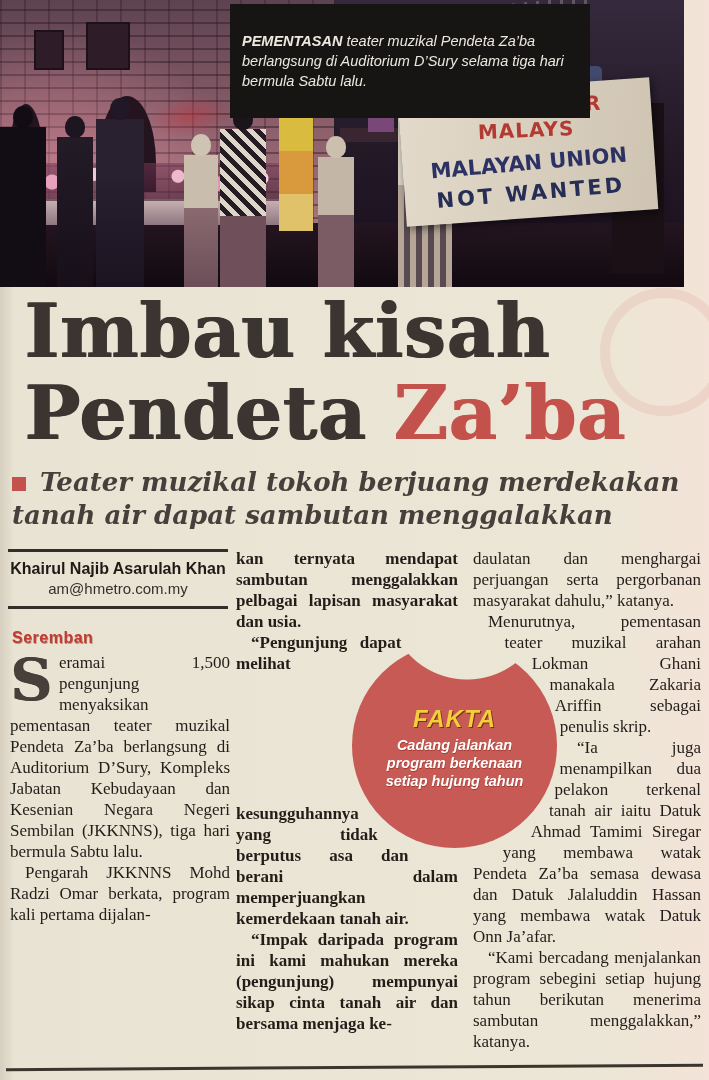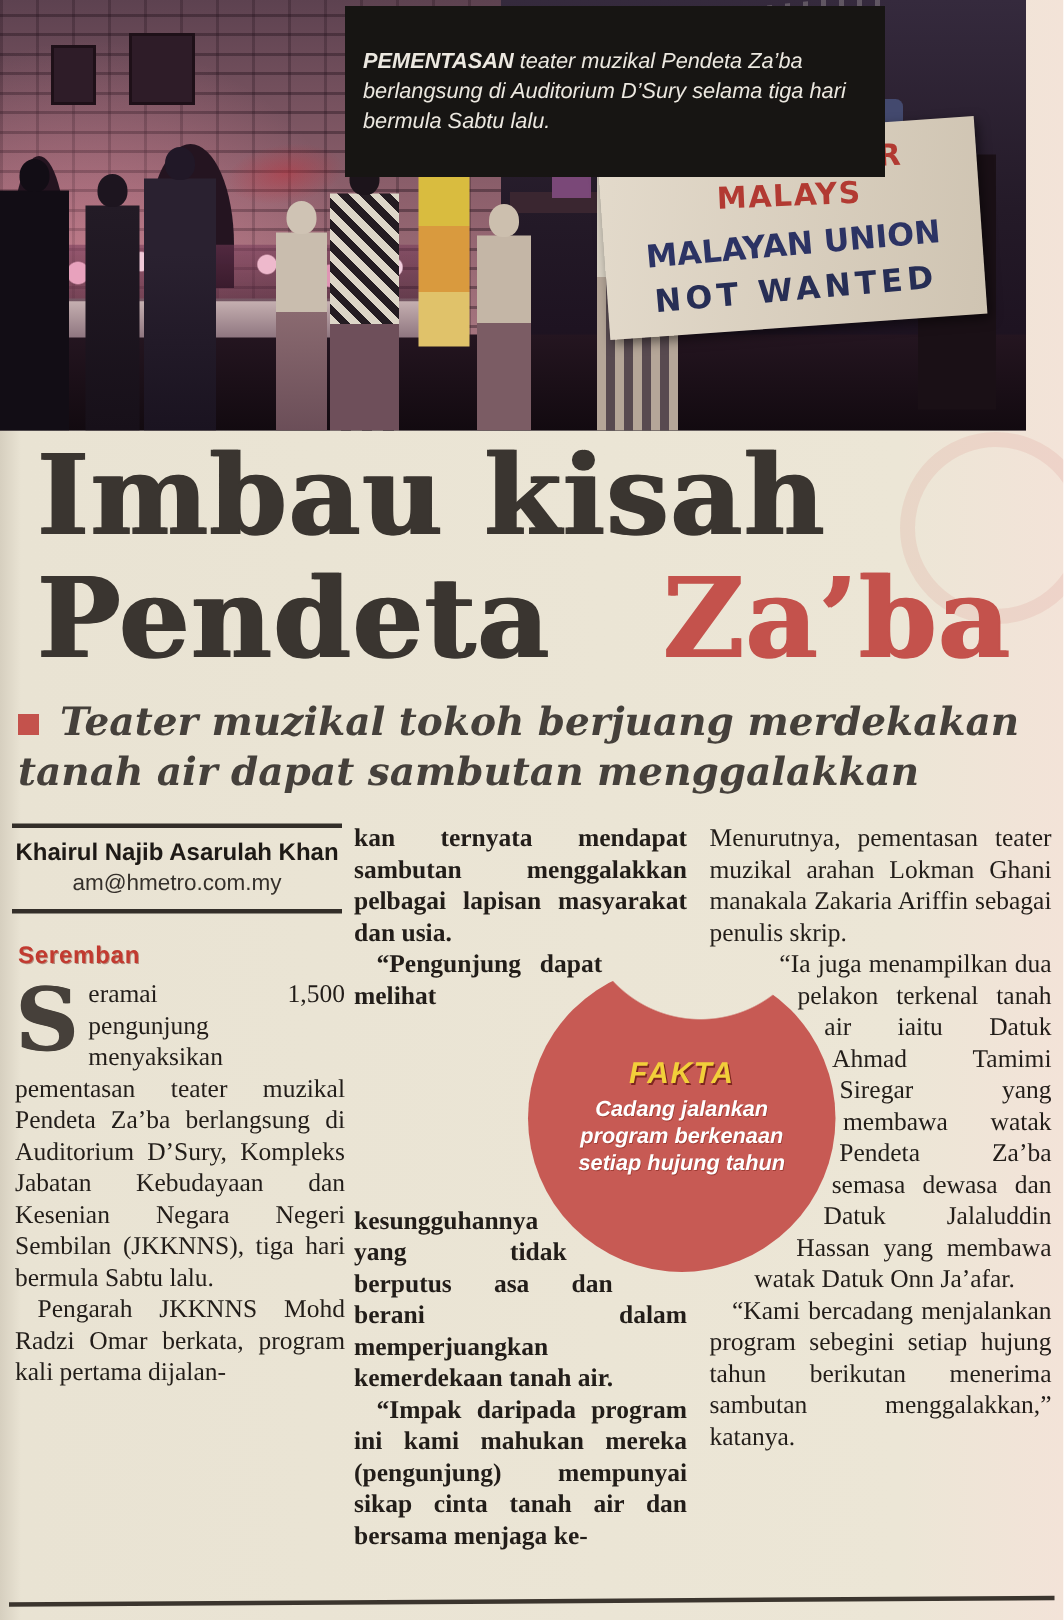--- a/index.html
+++ b/index.html
@@ -82,21 +82,21 @@
     background:#171513;color:#ece8e0;font-family:"Liberation Sans",sans-serif;
     font-style:italic;font-size:14.5px;line-height:20px;}
   .cap-lead{font-weight:bold;}
 
   
   .ink-ring{position:absolute;left:600px;top:288px;width:108px;height:108px;border-radius:50%;
     border:10px solid rgba(205,110,100,0.13);}
   .headline{position:absolute;left:24px;top:290px;width:699px;
     font-family:"DejaVu Serif",serif;font-weight:bold;color:#3a3530;line-height:82px;}
   .headline .hl-line{font-size:74px;letter-spacing:1px;text-shadow:1.5px 0 0 currentColor;white-space:nowrap;}
-  .hl-red{color:#c4524c;margin-left:48px;}
+  .hl-red{color:#c4524c;}
 
   .subhead{position:absolute;left:12px;top:466px;width:676px;
     font-family:"DejaVu Serif",serif;font-style:italic;font-weight:bold;
     font-size:26px;line-height:33px;color:#45403b;}
   .subhead-bullet{display:inline-block;width:14px;height:14px;background:#c4524c;margin-right:14px;}
 
   
   .byline{position:absolute;left:8px;top:549px;width:220px;text-align:center;
     font-family:"Liberation Sans",sans-serif;border-top:3px solid #332e29;border-bottom:3px solid #332e29;
     padding:8px 0 9px;}
@@ -121,21 +121,21 @@
     shape-outside:polygon(112px 0,112px 95px,105px 97px,69px 103px,41px 119px,15px 149px,3px 199px,15px 249px,41px 279px,69px 295px,105px 301px,112px 303px);
     shape-margin:5px;}
   .spacer-l{float:left;width:92px;height:301px;
     shape-outside:polygon(0 0,0 95px,18px 103px,46px 119px,72px 149px,84px 199px,72px 249px,46px 279px,18px 295px,0 301px);
     shape-margin:5px;}
 
   
   .fakta{position:absolute;left:352px;top:643px;width:205px;height:205px;border-radius:50%;z-index:3;
     background:radial-gradient(circle 80px at 115px -43px, rgba(0,0,0,0) 79px, #c75a54 80px);
     text-align:center;font-family:"Liberation Sans",sans-serif;}
-  .fakta-label{margin-top:62px;font-size:20px;font-weight:bold;font-style:italic;color:#f2cf3a;
+  .fakta-label{margin-top:62px;font-size:24px;font-weight:bold;font-style:italic;color:#f2cf3a;
     letter-spacing:1px;text-shadow:1px 1px 0 #7e2620;}
   .fakta-text{margin:3px auto 0;width:162px;font-size:14.5px;line-height:18px;font-weight:bold;
     font-style:italic;color:#ffffff;text-shadow:.5px .5px 0 rgba(120,30,20,0.5);}
 
   .rule-bottom{position:absolute;left:6px;top:1066px;width:697px;height:3px;background:#3b352e;
     transform:rotate(-.35deg);}
 </style>
 </head>
 <body>
 
@@ -202,20 +202,21 @@
 
   <div class="bodycol col2">
     <div class="spacer-r"></div>
     <p>kan ternyata mendapat sambutan menggalakkan pelbagai lapisan masyarakat dan usia.</p>
     <p>“Pengunjung dapat melihat kesungguhannya yang tidak berputus asa dan berani dalam memperjuangkan kemerdekaan tanah air.</p>
     <p>“Impak daripada program ini kami mahukan mereka (pengunjung) mempunyai sikap cinta tanah air dan bersama menjaga ke-</p>
   </div>
 
   <div class="bodycol col3">
     <div class="spacer-l"></div>
+    <p>daulatan dan menghargai perjuangan serta pergorbanan masyarakat dahulu,” katanya.</p>
     <p>Menurutnya, pementasan teater muzikal arahan Lokman Ghani manakala Zakaria Ariffin sebagai penulis skrip.</p>
     <p>“Ia juga menampilkan dua pelakon terkenal tanah air iaitu Datuk Ahmad Tamimi Siregar yang membawa watak Pendeta Za’ba semasa dewasa dan Datuk Jalaluddin Hassan yang membawa watak Datuk Onn Ja’afar.</p>
     <p>“Kami bercadang menjalankan program sebegini setiap hujung tahun berikutan menerima sambutan menggalakkan,” katanya.</p>
   </div>
 
   <div class="fakta">
     <div class="fakta-label">FAKTA</div>
     <div class="fakta-text">Cadang jalankan program berkenaan setiap hujung tahun</div>
   </div>
 

